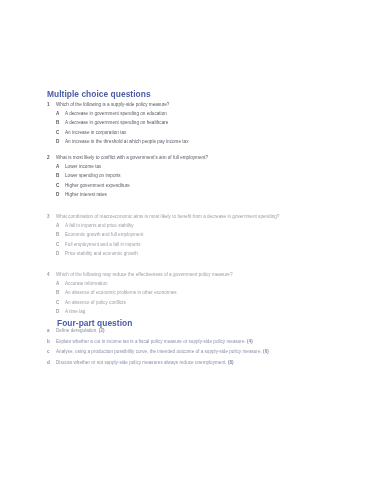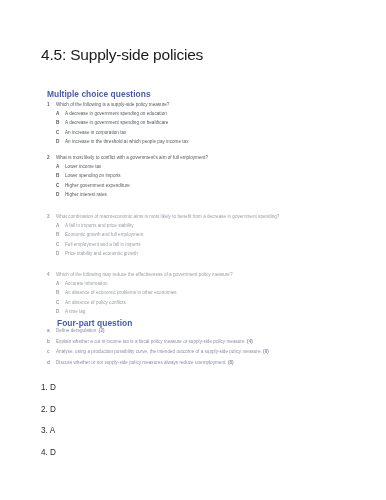--- a/index.html
+++ b/index.html
@@ -135,21 +135,20 @@
     line-height: 1;
     margin-bottom: 13.5px;
     white-space: nowrap;
   }
 </style>
 </head>
 <body>
 
 <div class="page">
 
-  <div class="page-title">4.5: Supply-side policies</div>
 
   <div class="section-heading" id="mcq-heading">Multiple choice questions</div>
 
   <div class="q-block" style="top:101px">
     <div class="q-row">
       <div class="q-num">1</div>
       <div class="q-text">Which of the following is a supply-side policy measure?</div>
     </div>
     <div class="opt-row">
       <div class="opt-letter">A</div>
@@ -252,20 +251,14 @@
     <div class="fpq-row">
       <div class="fpq-letter">c</div>
       <div class="fpq-text"><span>Analyse, using a production possibility curve, the intended outcome of a supply-side policy measure.</span> <span class="marks">(6)</span></div>
     </div>
     <div class="fpq-row">
       <div class="fpq-letter">d</div>
       <div class="fpq-text"><span>Discuss whether or not supply-side policy measures always reduce unemployment.</span> <span class="marks">(8)</span></div>
     </div>
   </div>
 
-  <div class="answers">
-    <div class="answer-row">1. D</div>
-    <div class="answer-row">2. D</div>
-    <div class="answer-row">3. A</div>
-    <div class="answer-row">4. D</div>
-  </div>
 
 </div>
 
 </body></html>

